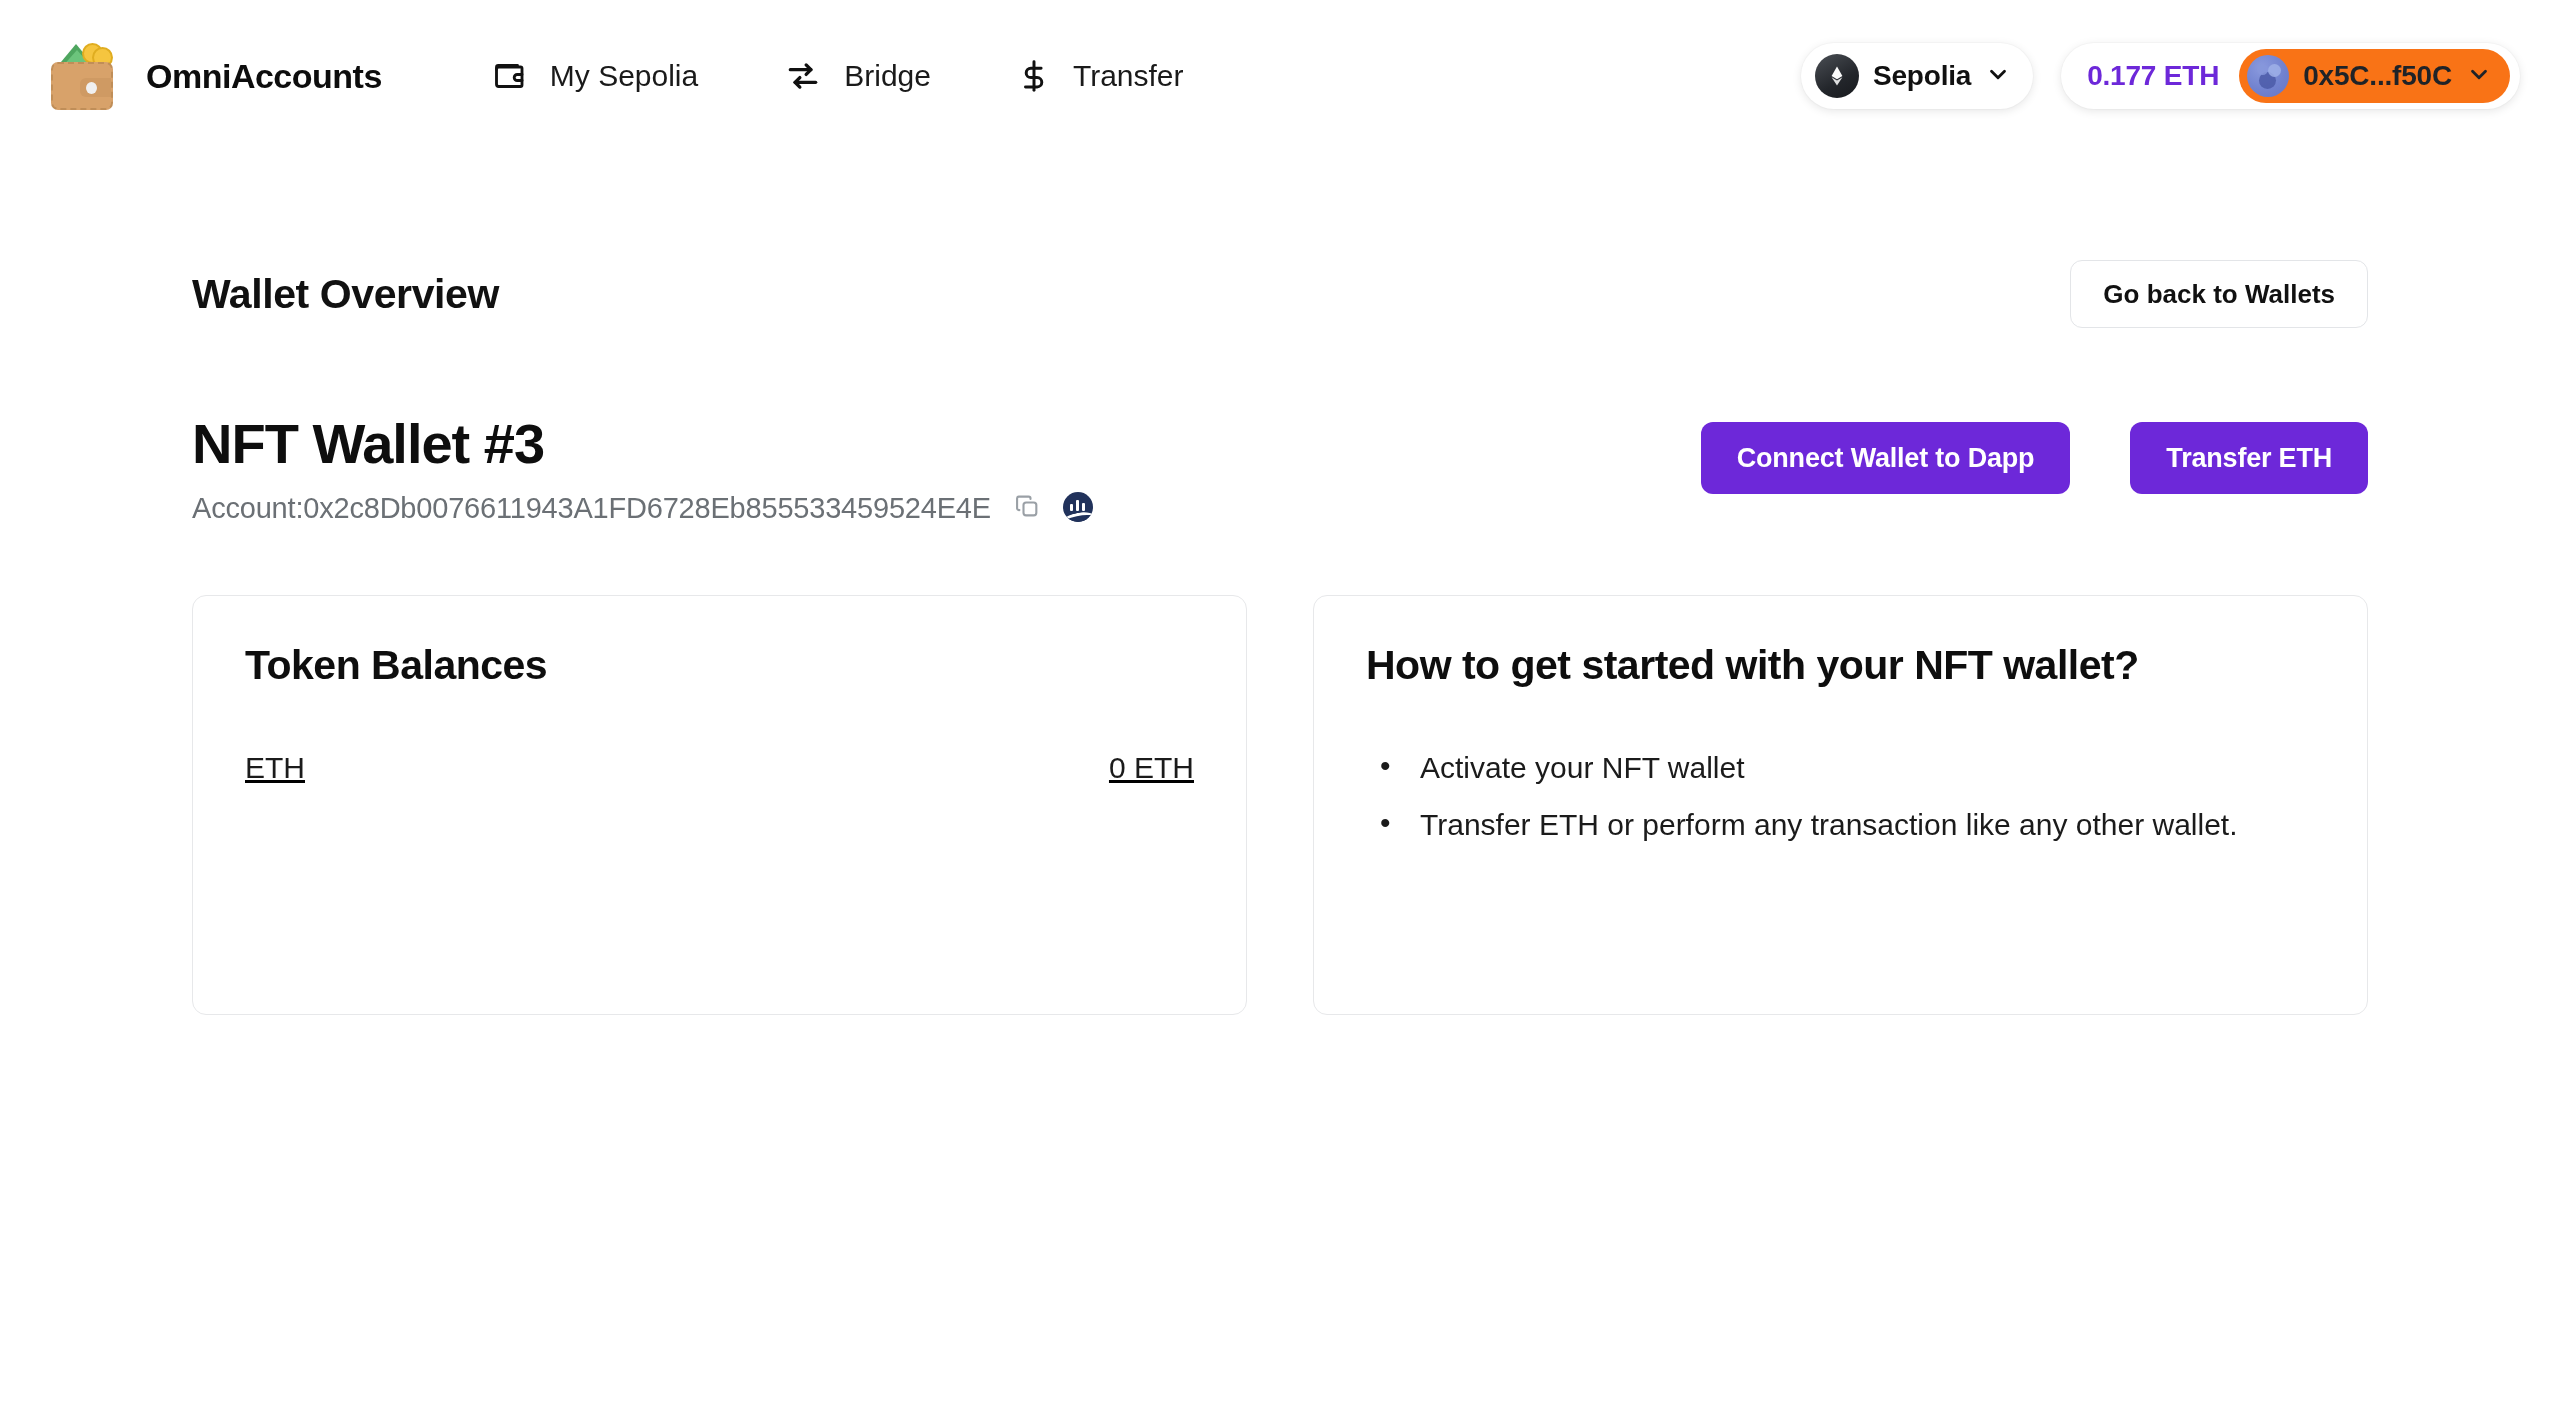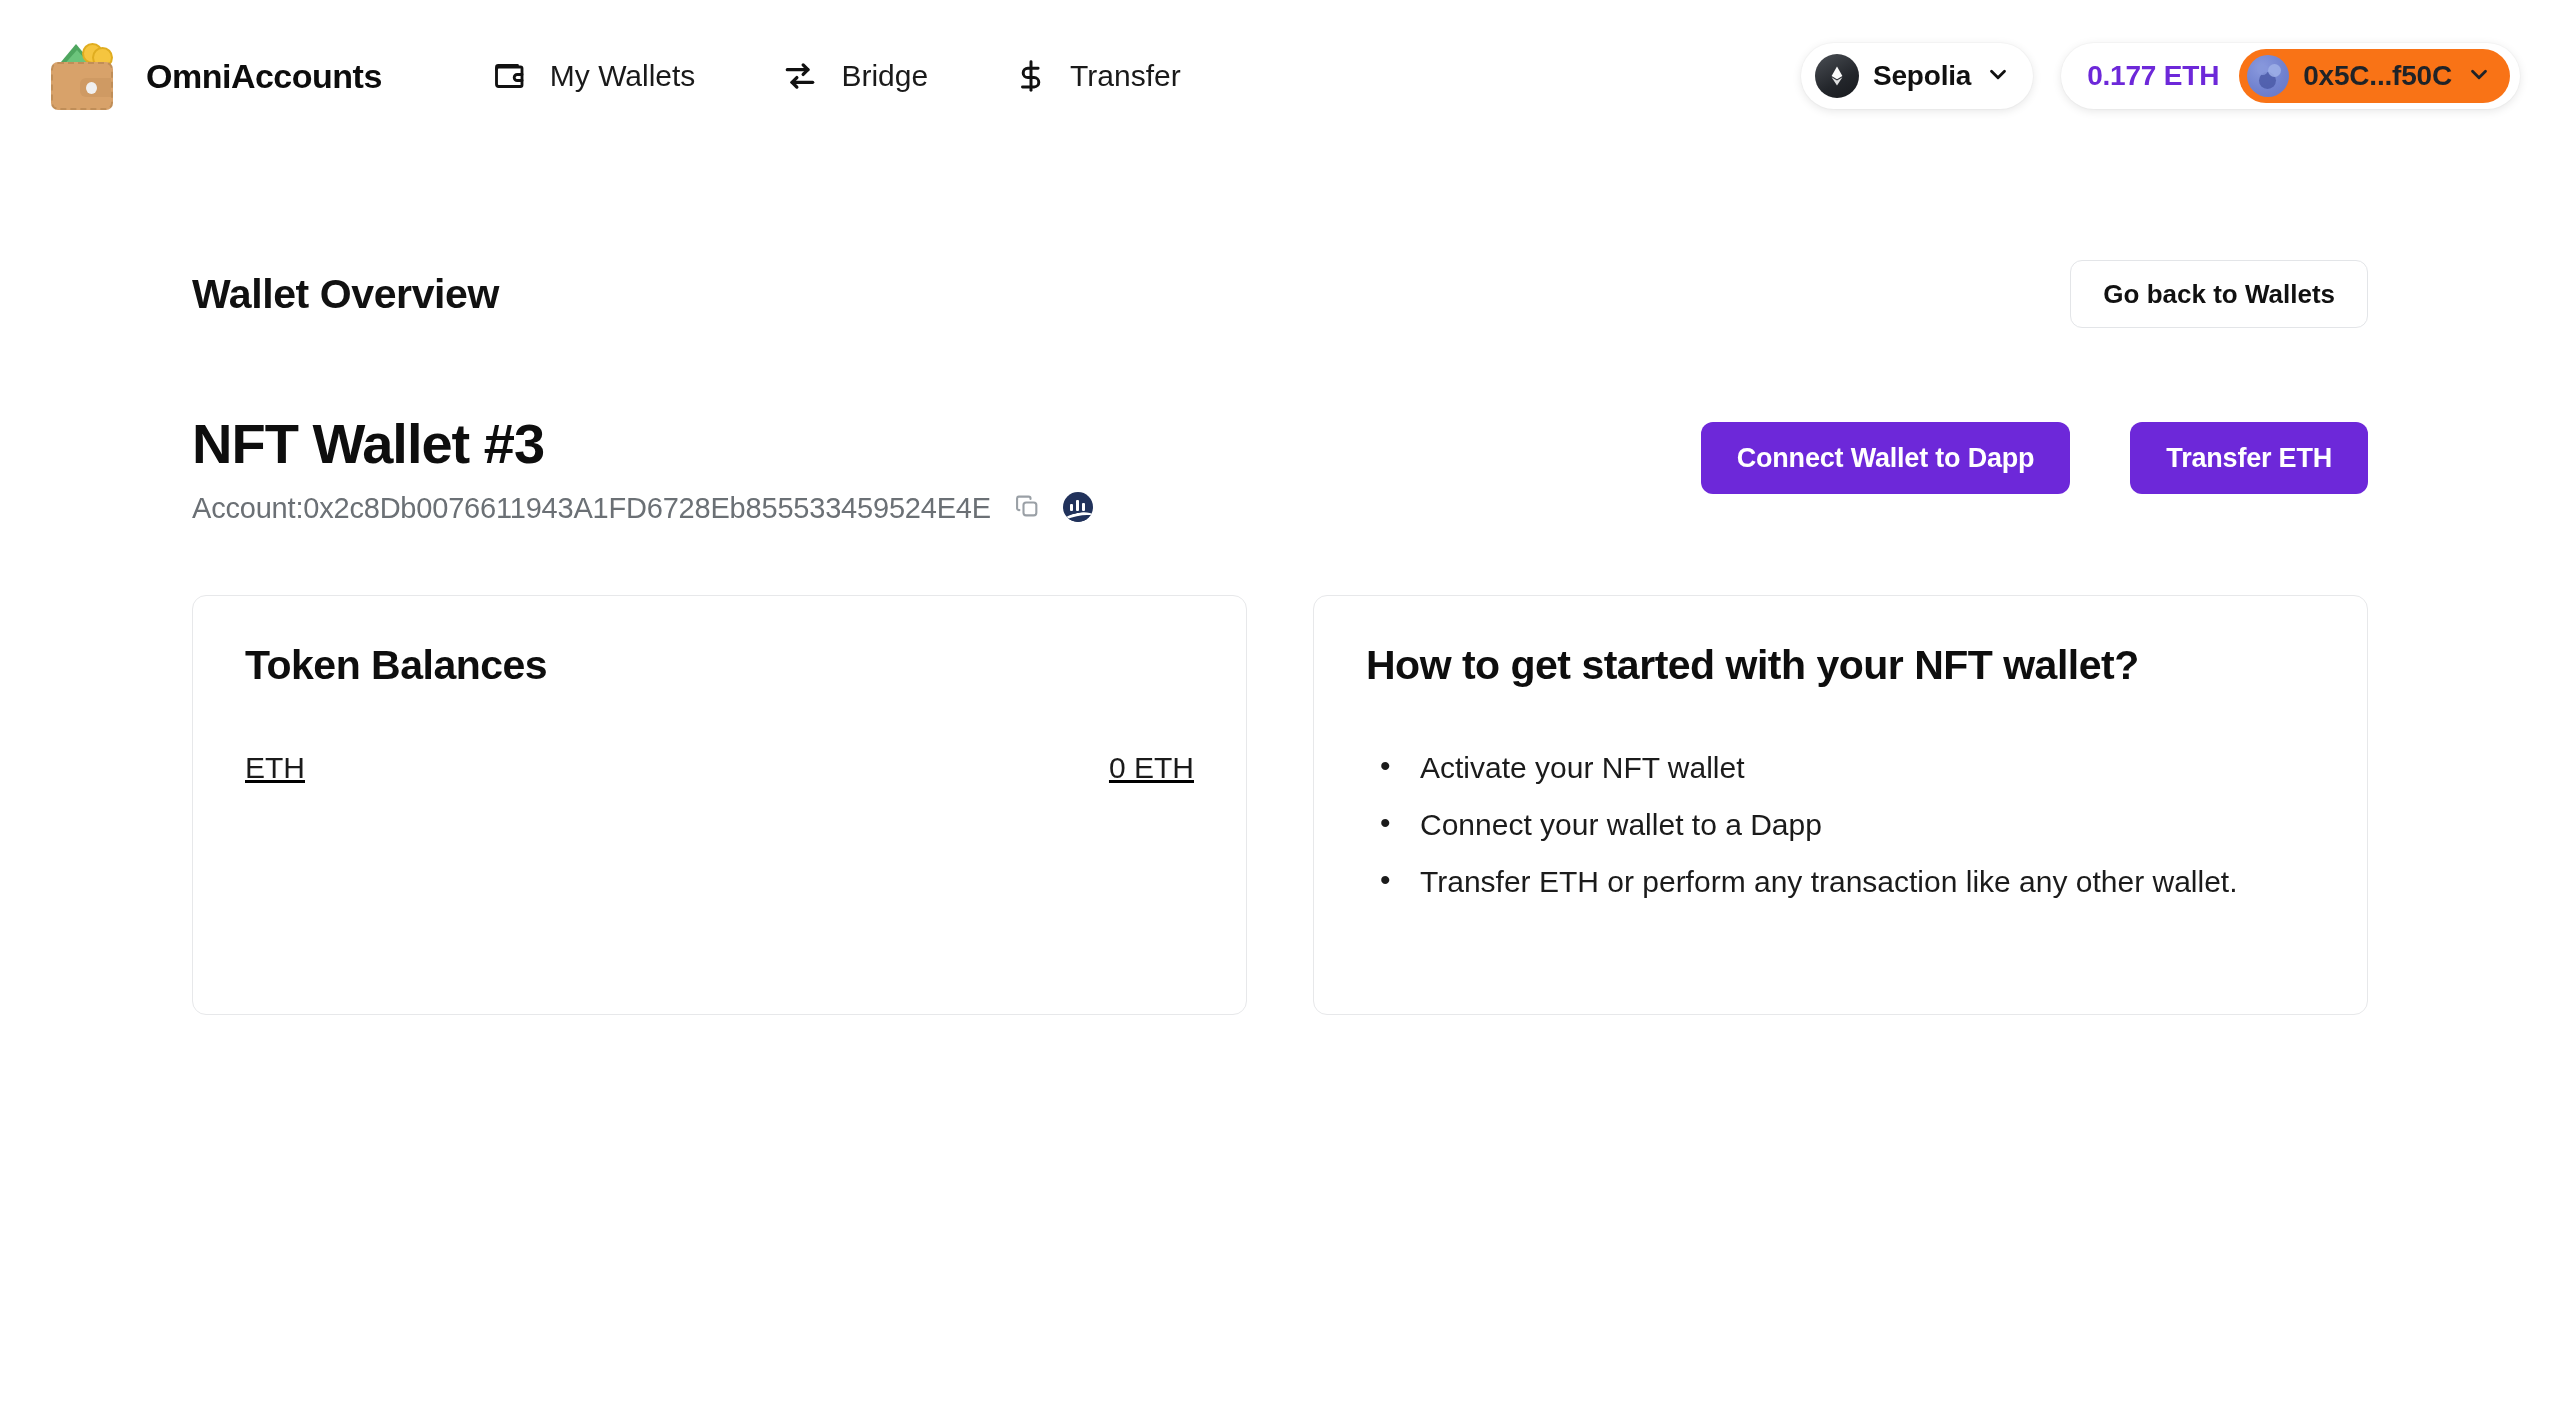--- a/index.html
+++ b/index.html
@@ -420,21 +420,21 @@
     <nav class="nav">
 
       <div class="nav-item">
         <span class="nav-icon">
           <svg width="36" height="36" viewBox="0 0 24 24" fill="none" stroke="#111" stroke-width="1.9" stroke-linecap="round" stroke-linejoin="round">
             <path d="M3 7.5A1.5 1.5 0 0 1 4.5 6H19a1 1 0 0 1 1 1v11a1 1 0 0 1-1 1H4.5A1.5 1.5 0 0 1 3 17.5z"></path>
             <path d="M3 7.5V6.2A1.2 1.2 0 0 1 4.2 5H17"></path>
             <path d="M20 11h-3.2a2 2 0 0 0 0 4H20"></path>
           </svg>
         </span>
-        <span class="nav-label">My Wallets</span>
+        <span class="nav-label">My Sepolia</span>
       </div>
 
       <div class="nav-item">
         <span class="nav-icon">
           <svg width="38" height="38" viewBox="0 0 24 24" fill="none" stroke="#111" stroke-width="2.1" stroke-linecap="round" stroke-linejoin="round">
             <path d="M4 8h13"></path>
             <path d="M14 5l3 3-3 3"></path>
             <path d="M20 16H7"></path>
             <path d="M10 13l-3 3 3 3"></path>
           </svg>
@@ -531,21 +531,20 @@
         <div class="balance-row">
           <span class="balance-symbol">ETH</span>
           <span class="balance-amount">0 ETH</span>
         </div>
       </section>
 
       <section class="card card-right">
         <h3 class="card-title">How to get started with your NFT wallet?</h3>
         <ul class="tips">
           <li>Activate your NFT wallet</li>
-          <li>Connect your wallet to a Dapp</li>
           <li>Transfer ETH or perform any transaction like any other wallet.</li>
         </ul>
       </section>
 
     </div>
   </main>
 
 </div>
 
 </body></html>

